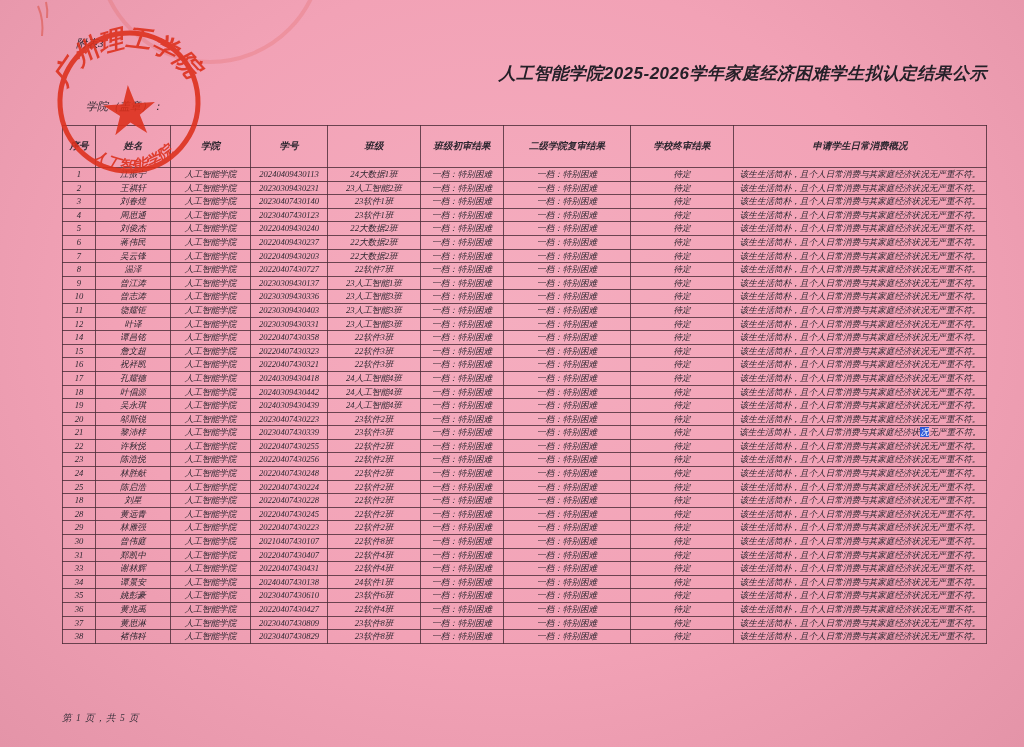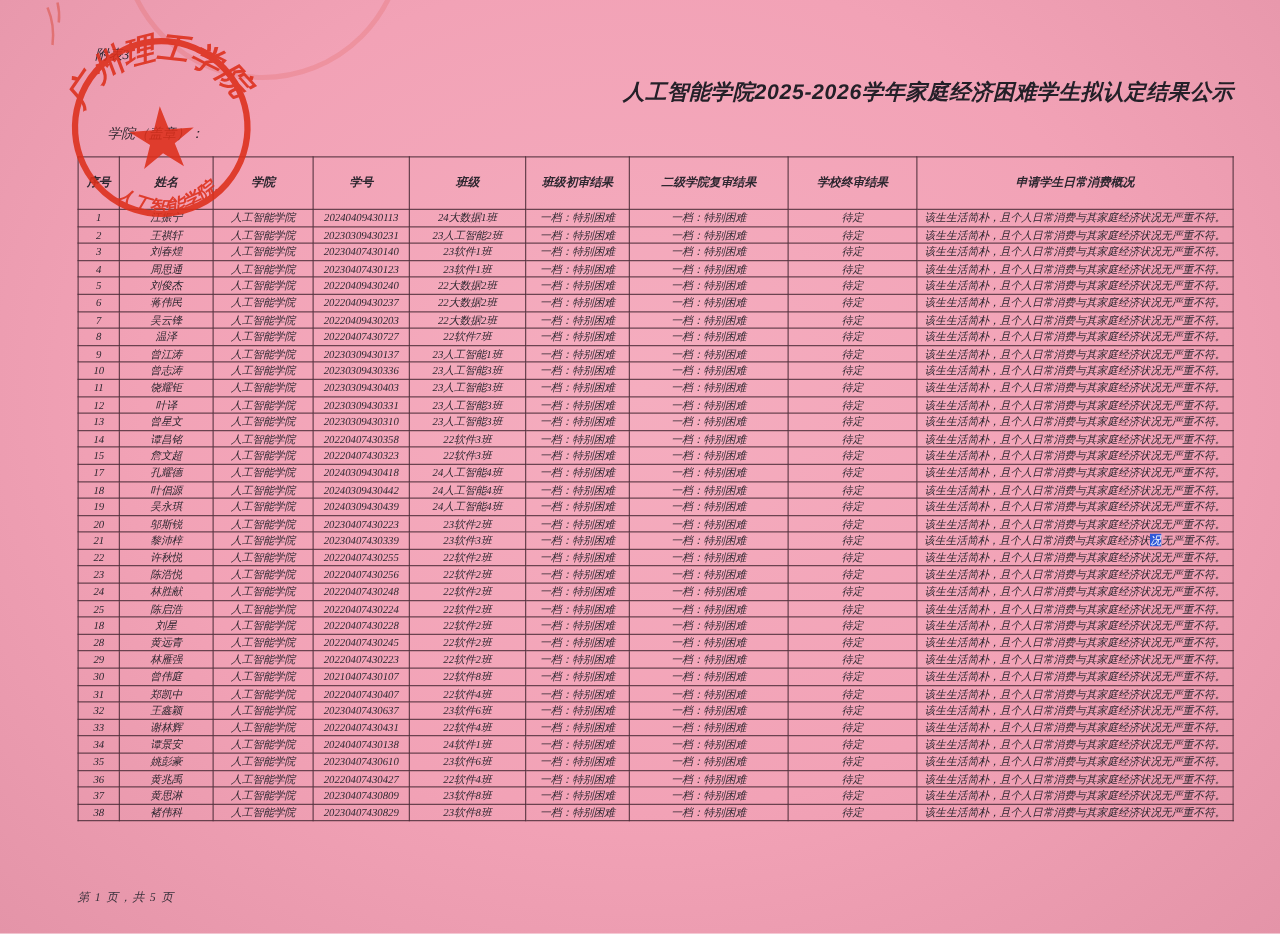--- a/index.html
+++ b/index.html
@@ -213,31 +213,20 @@
           <td>叶译</td>
           <td>人工智能学院</td>
           <td>20230309430331</td>
           <td>23人工智能3班</td>
           <td>一档：特别困难</td>
           <td>一档：特别困难</td>
           <td>待定</td>
           <td>该生生活简朴，且个人日常消费与其家庭经济状况无严重不符。</td>
         </tr>
         <tr>
-          <td>13</td>
-          <td>曾星文</td>
-          <td>人工智能学院</td>
-          <td>20230309430310</td>
-          <td>23人工智能3班</td>
-          <td>一档：特别困难</td>
-          <td>一档：特别困难</td>
-          <td>待定</td>
-          <td>该生生活简朴，且个人日常消费与其家庭经济状况无严重不符。</td>
-        </tr>
-        <tr>
           <td>14</td>
           <td>谭昌铭</td>
           <td>人工智能学院</td>
           <td>20220407430358</td>
           <td>22软件3班</td>
           <td>一档：特别困难</td>
           <td>一档：特别困难</td>
           <td>待定</td>
           <td>该生生活简朴，且个人日常消费与其家庭经济状况无严重不符。</td>
         </tr>
@@ -246,20 +235,31 @@
           <td>詹文超</td>
           <td>人工智能学院</td>
           <td>20220407430323</td>
           <td>22软件3班</td>
           <td>一档：特别困难</td>
           <td>一档：特别困难</td>
           <td>待定</td>
           <td>该生生活简朴，且个人日常消费与其家庭经济状况无严重不符。</td>
         </tr>
         <tr>
+          <td>16</td>
+          <td>祝祥凯</td>
+          <td>人工智能学院</td>
+          <td>20220407430321</td>
+          <td>22软件3班</td>
+          <td>一档：特别困难</td>
+          <td>一档：特别困难</td>
+          <td>待定</td>
+          <td>该生生活简朴，且个人日常消费与其家庭经济状况无严重不符。</td>
+        </tr>
+        <tr>
           <td>17</td>
           <td>孔耀德</td>
           <td>人工智能学院</td>
           <td>20240309430418</td>
           <td>24人工智能4班</td>
           <td>一档：特别困难</td>
           <td>一档：特别困难</td>
           <td>待定</td>
           <td>该生生活简朴，且个人日常消费与其家庭经济状况无严重不符。</td>
         </tr>
@@ -394,31 +394,20 @@
           <td>一档：特别困难</td>
           <td>待定</td>
           <td>该生生活简朴，且个人日常消费与其家庭经济状况无严重不符。</td>
         </tr>
         <tr>
           <td>31</td>
           <td>郑凯中</td>
           <td>人工智能学院</td>
           <td>20220407430407</td>
           <td>22软件4班</td>
-          <td>一档：特别困难</td>
-          <td>一档：特别困难</td>
-          <td>待定</td>
-          <td>该生生活简朴，且个人日常消费与其家庭经济状况无严重不符。</td>
-        </tr>
-        <tr>
-          <td>32</td>
-          <td>王鑫颖</td>
-          <td>人工智能学院</td>
-          <td>20230407430637</td>
-          <td>23软件6班</td>
           <td>一档：特别困难</td>
           <td>一档：特别困难</td>
           <td>待定</td>
           <td>该生生活简朴，且个人日常消费与其家庭经济状况无严重不符。</td>
         </tr>
         <tr>
           <td>33</td>
           <td>谢林辉</td>
           <td>人工智能学院</td>
           <td>20220407430431</td>

